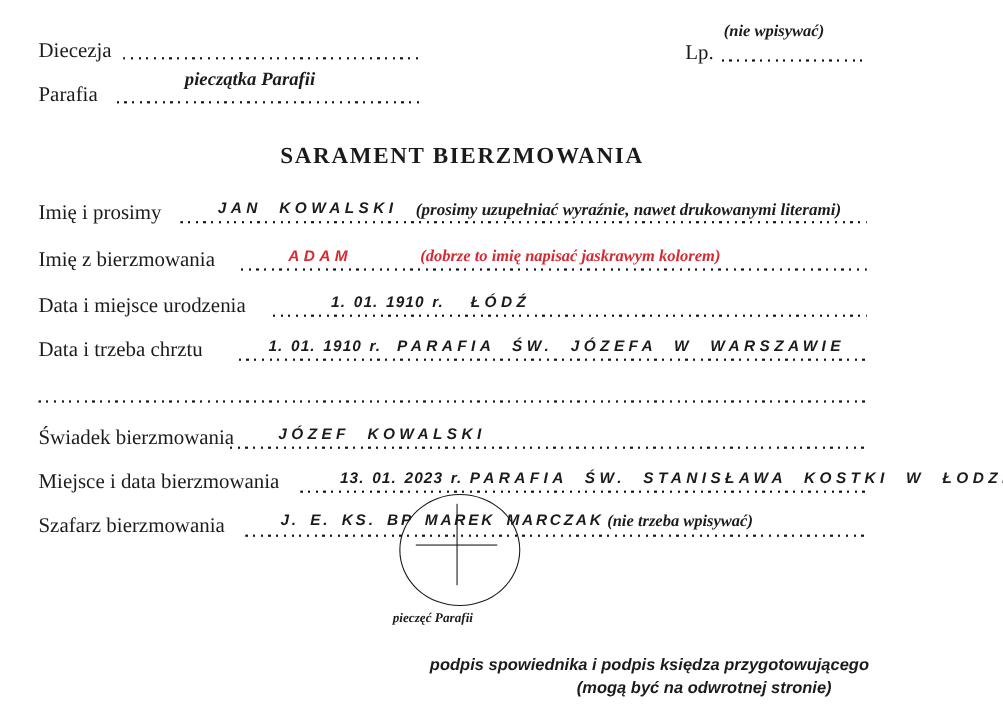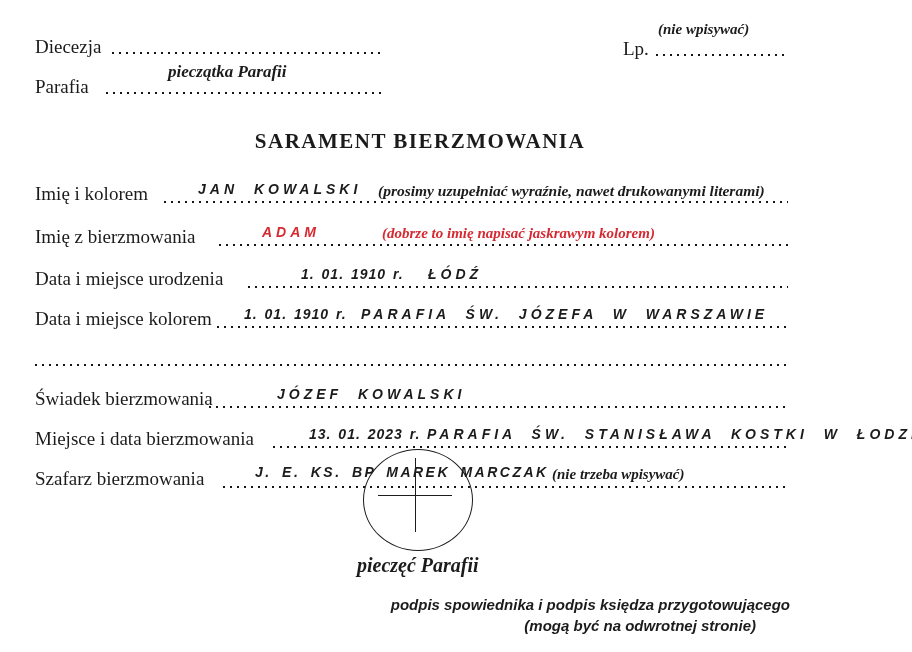--- a/index.html
+++ b/index.html
@@ -20,21 +20,21 @@
     font-family:"Liberation Serif", serif;text-align:center;
   }
   .dots{
     height:2px;
     background-image:repeating-linear-gradient(to right,#161616 0 2px,transparent 2px 7px);
   }
   .note{
     font-family:Liberation Serif, serif;
     font-weight:bold;font-style:italic;font-size:15px;color:var(--ink);
   }
-  .note-lg{font-size:20px;}
+  .note-lg{font-size:12px;}
   .v{
     font-family:"Liberation Sans", sans-serif;
     font-weight:bold;font-style:italic;font-size:14px;color:var(--ink);
     letter-spacing:4px;word-spacing:8px;
   }
   .v-date{letter-spacing:1px;word-spacing:2px;}
   .v-mixed{letter-spacing:2.5px;word-spacing:4px;}
   .red{color:var(--red);}
   .stamp-circle{
     border:1px solid #1c1c1c;border-radius:50%;
@@ -58,45 +58,45 @@
   <span class="abs note" style="left:658px;top:21px;">(nie wpisywać)</span>
   <span class="abs label" style="left:623px;top:38px;">Lp.</span>
   <div class="abs dots" style="left:656px;top:54px;width:131px;"></div>
 
   <span class="abs note note-lg" style="left:168px;top:62px;font-size:17px;">pieczątka Parafii</span>
   <span class="abs label" style="left:35px;top:76px;">Parafia</span>
   <div class="abs dots" style="left:106px;top:92px;width:280px;"></div>
 
   <div class="abs title" style="left:0;top:129px;width:840px;">SARAMENT BIERZMOWANIA</div>
 
-  <span class="abs label" style="left:35px;top:183px;">Imię i kolorem</span>
+  <span class="abs label" style="left:35px;top:183px;">Imię i prosimy</span>
   <div class="abs dots" style="left:164px;top:201px;width:624px;"></div>
   <span class="abs v" style="left:198px;top:181px;">JAN KOWALSKI</span>
   <span class="abs note" style="left:378px;top:182px;font-size:15.5px;">(prosimy uzupełniać wyraźnie, nawet drukowanymi literami)</span>
 
   <span class="abs label" style="left:35px;top:226px;">Imię z bierzmowania</span>
   <div class="abs dots" style="left:219px;top:244px;width:569px;"></div>
   <span class="abs v red" style="left:262px;top:224px;">ADAM</span>
   <span class="abs note red" style="left:382px;top:225px;">(dobrze to imię napisać jaskrawym kolorem)</span>
 
   <span class="abs label" style="left:35px;top:268px;">Data i miejsce urodzenia</span>
   <div class="abs dots" style="left:248px;top:286px;width:540px;"></div>
   <span class="abs v v-date" style="left:301px;top:266px;">1. 01. 1910 r.</span>
   <span class="abs v" style="left:428px;top:266px;">ŁÓDŹ</span>
 
-  <span class="abs label" style="left:35px;top:308px;">Data i miejsce kolorem</span>
+  <span class="abs label" style="left:35px;top:308px;">Data i trzeba chrztu</span>
   <div class="abs dots" style="left:217px;top:326px;width:570px;"></div>
   <span class="abs v v-date" style="left:244px;top:306px;">1. 01. 1910 r.</span>
   <span class="abs v" style="left:361px;top:306px;">PARAFIA ŚW. JÓZEFA W WARSZAWIE</span>
 
   <div class="abs dots" style="left:35px;top:364px;width:753px;"></div>
 
   <span class="abs label" style="left:35px;top:388px;">Świadek bierzmowania</span>
   <div class="abs dots" style="left:209px;top:406px;width:579px;"></div>
-  <span class="abs v" style="left:253px;top:386px;margin-left:24px;">JÓZEF KOWALSKI</span>
+  <span class="abs v" style="left:253px;top:386px;">JÓZEF KOWALSKI</span>
 
   <span class="abs label" style="left:35px;top:428px;">Miejsce i data bierzmowania</span>
   <div class="abs dots" style="left:273px;top:446px;width:515px;"></div>
   <span class="abs v v-date" style="left:309px;top:426px;">13. 01. 2023 r.</span>
   <span class="abs v" style="left:427px;top:426px;">PARAFIA ŚW. STANISŁAWA KOSTKI W ŁODZI</span>
 
   <span class="abs label" style="left:35px;top:468px;">Szafarz bierzmowania</span>
   <div class="abs dots" style="left:223px;top:486px;width:565px;"></div>
   <span class="abs v v-mixed" style="left:255px;top:464px;">J. E. KS. BP MAREK MARCZAK</span>
   <span class="abs note" style="left:552px;top:466px;">(nie trzeba wpisywać)</span>

